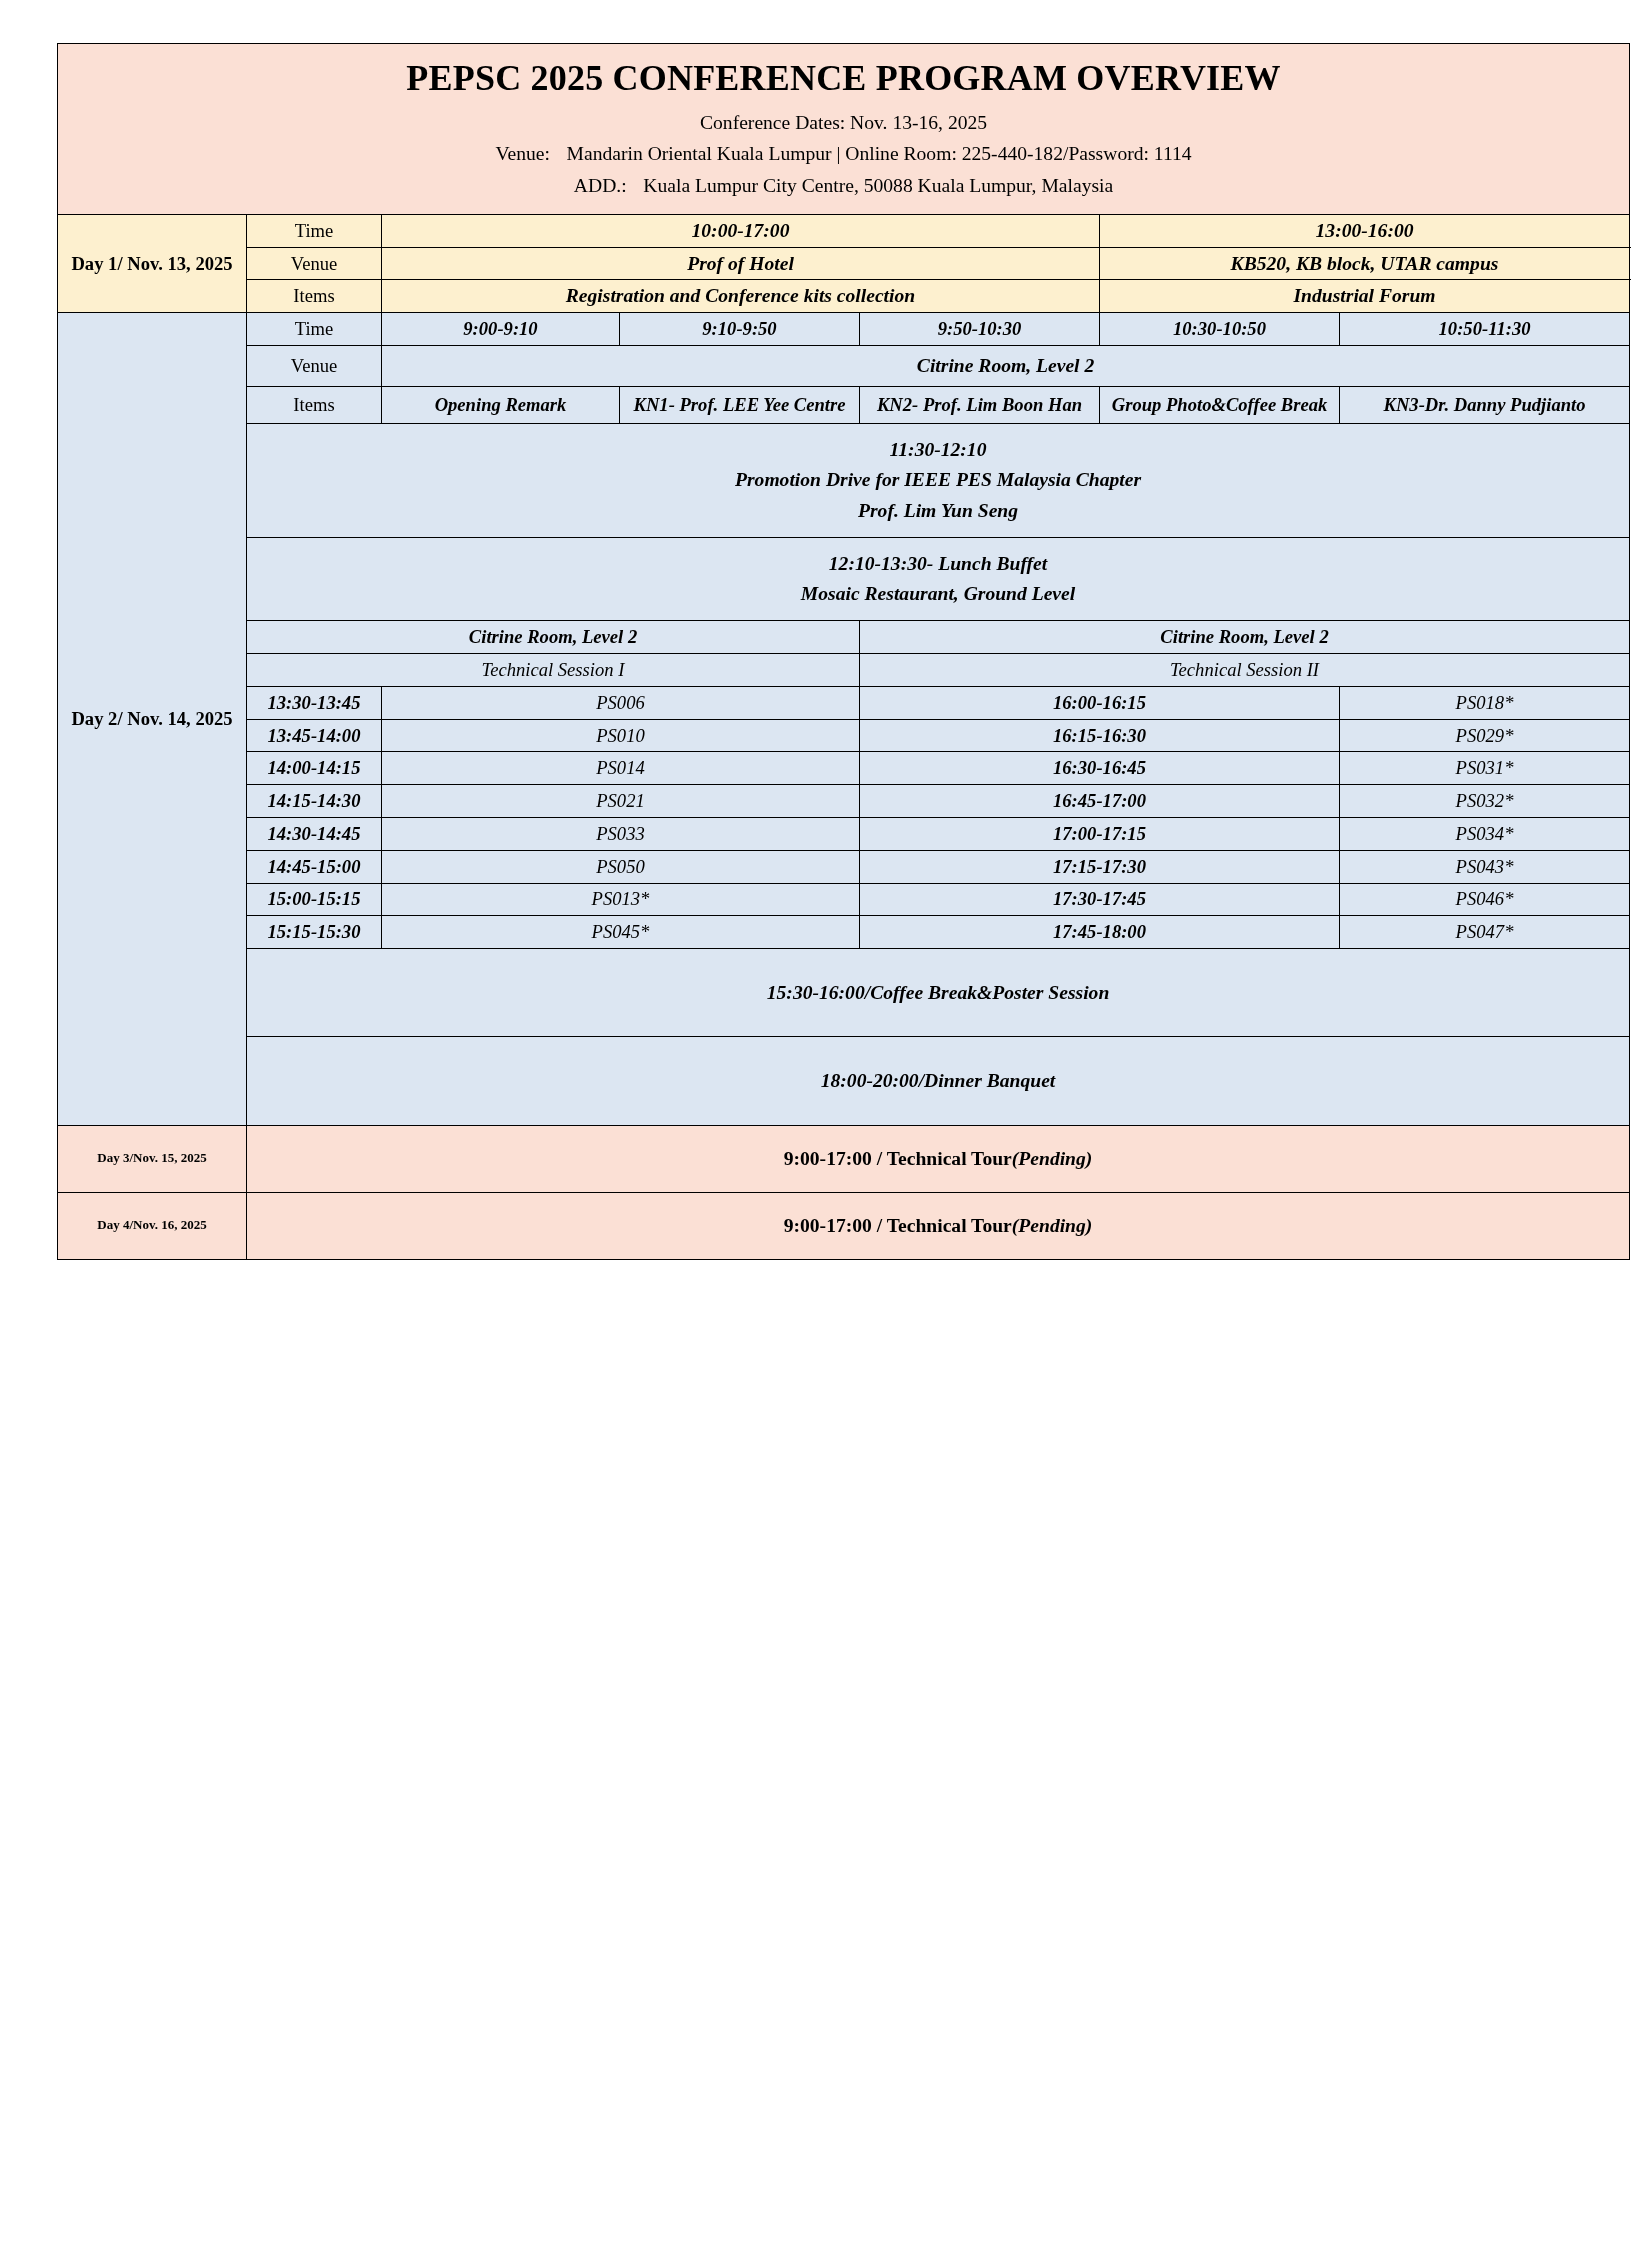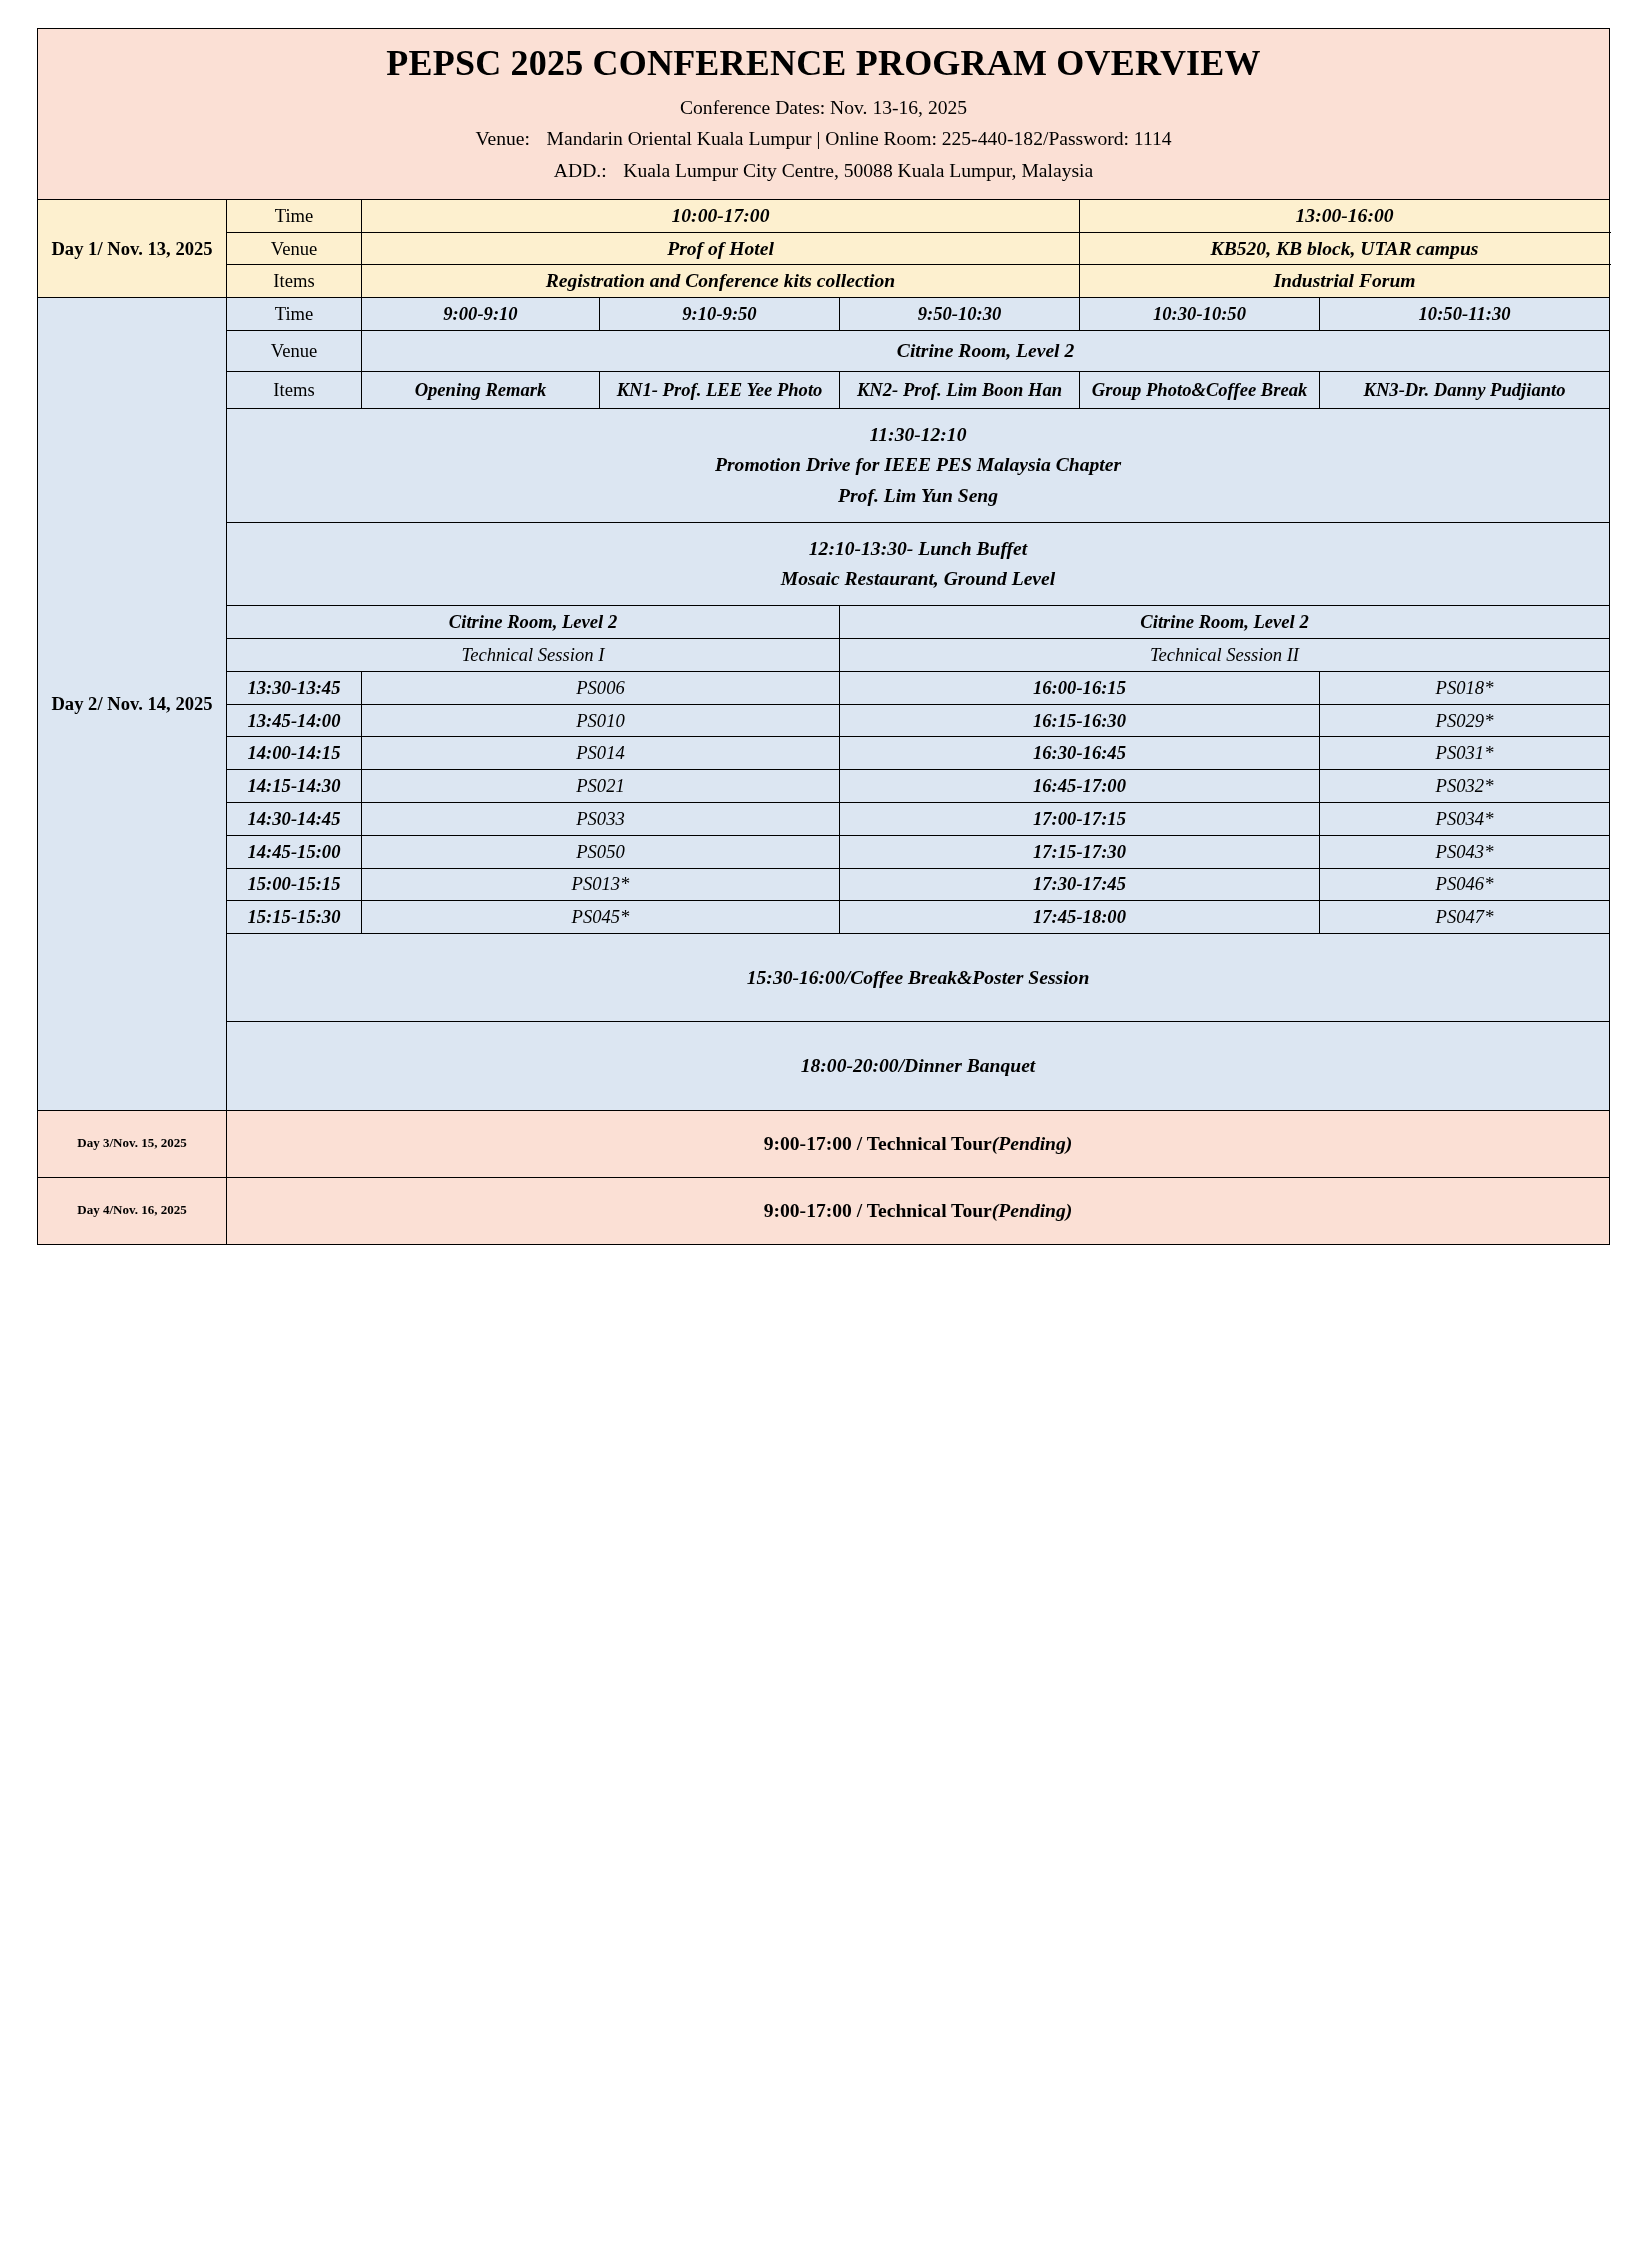--- a/index.html
+++ b/index.html
@@ -8,21 +8,22 @@
     background: #ffffff;
   }
   body {
     width: 1651px;
     height: 2250px;
     font-family: "Liberation Serif", serif;
     color: #000000;
     position: relative;
   }
   .page {
-    padding: 28px 37px 0 37px;
+    padding: 43px 37px 0 37px;
+    margin-left: 20px;
   }
   table.prog {
     width: 1573px;
     border-collapse: collapse;
     table-layout: fixed;
   }
   table.prog td {
     border: 1px solid #000000;
     vertical-align: middle;
     text-align: center;
@@ -173,21 +174,21 @@
     <td class="d2 d2val">10:30-10:50</td>
     <td class="d2 d2val">10:50-11:30</td>
   </tr>
   <tr>
     <td class="d2 rowhead">Venue</td>
     <td class="d2 d2val-lg" colspan="5">Citrine Room, Level 2</td>
   </tr>
   <tr>
     <td class="d2 rowhead">Items</td>
     <td class="d2 items-small">Opening Remark</td>
-    <td class="d2 items-small">KN1- Prof. LEE Yee Photo</td>
+    <td class="d2 items-small">KN1- Prof. LEE Yee Centre</td>
     <td class="d2 items-small">KN2- Prof. Lim Boon Han</td>
     <td class="d2 items-small">Group Photo&amp;Coffee Break</td>
     <td class="d2 items-small">KN3-Dr. Danny Pudjianto</td>
   </tr>
 
   <tr>
     <td class="d2 blockrow" colspan="6">
       <div class="d2val-lg">11:30-12:10</div>
       <div class="d2val-lg">Promotion Drive for IEEE PES Malaysia Chapter</div>
       <div class="d2val-lg">Prof. Lim Yun Seng</div>

